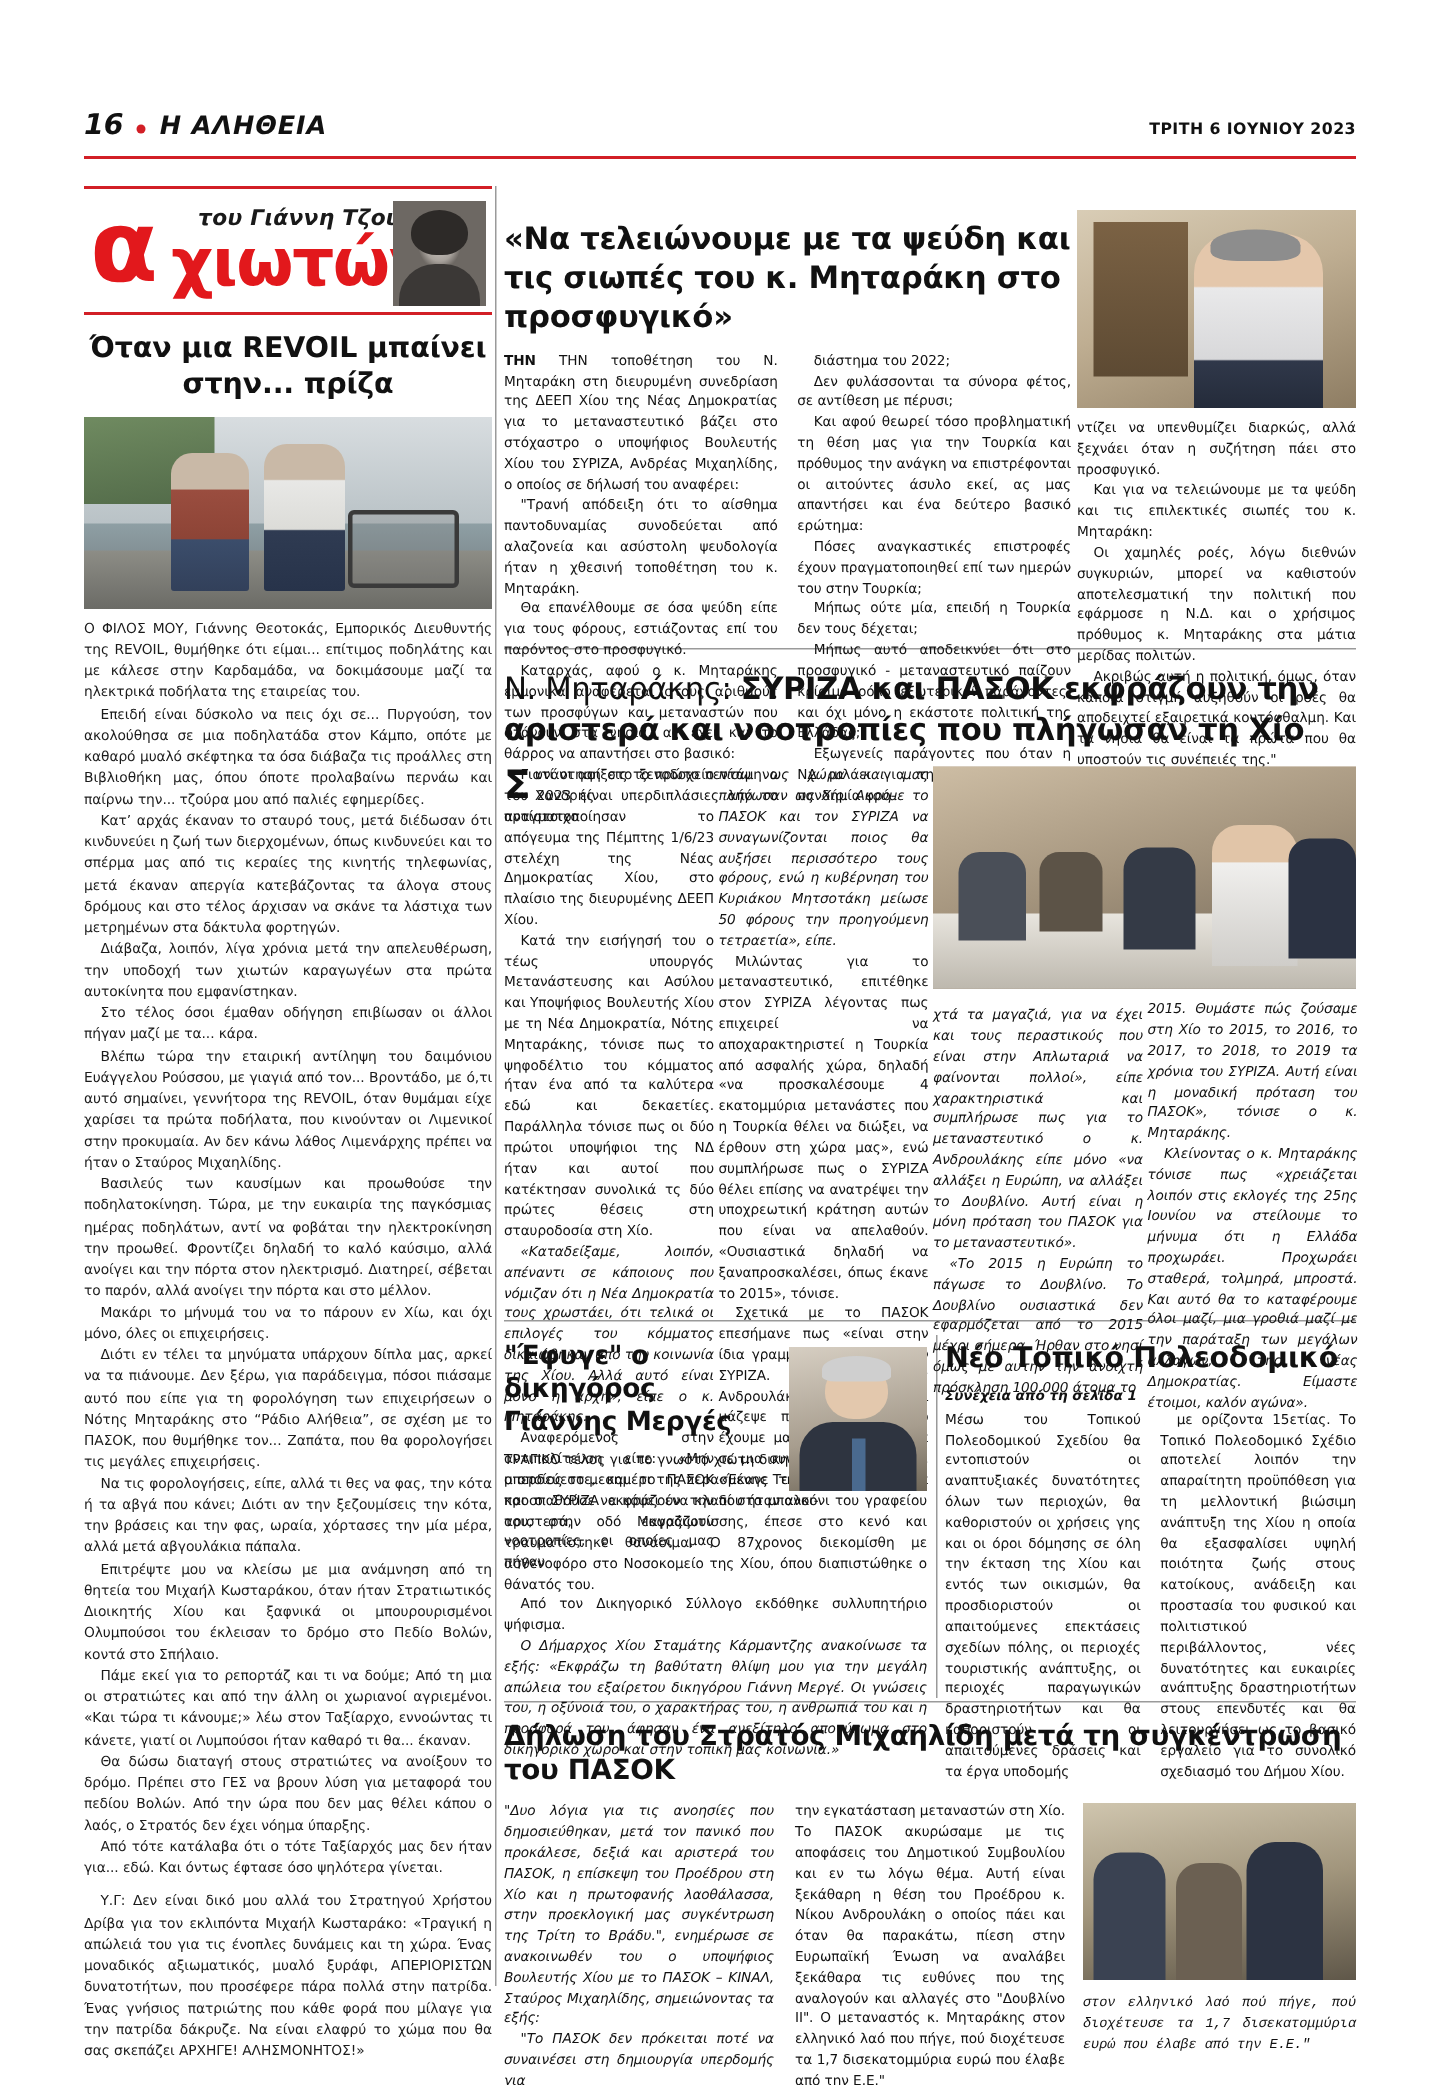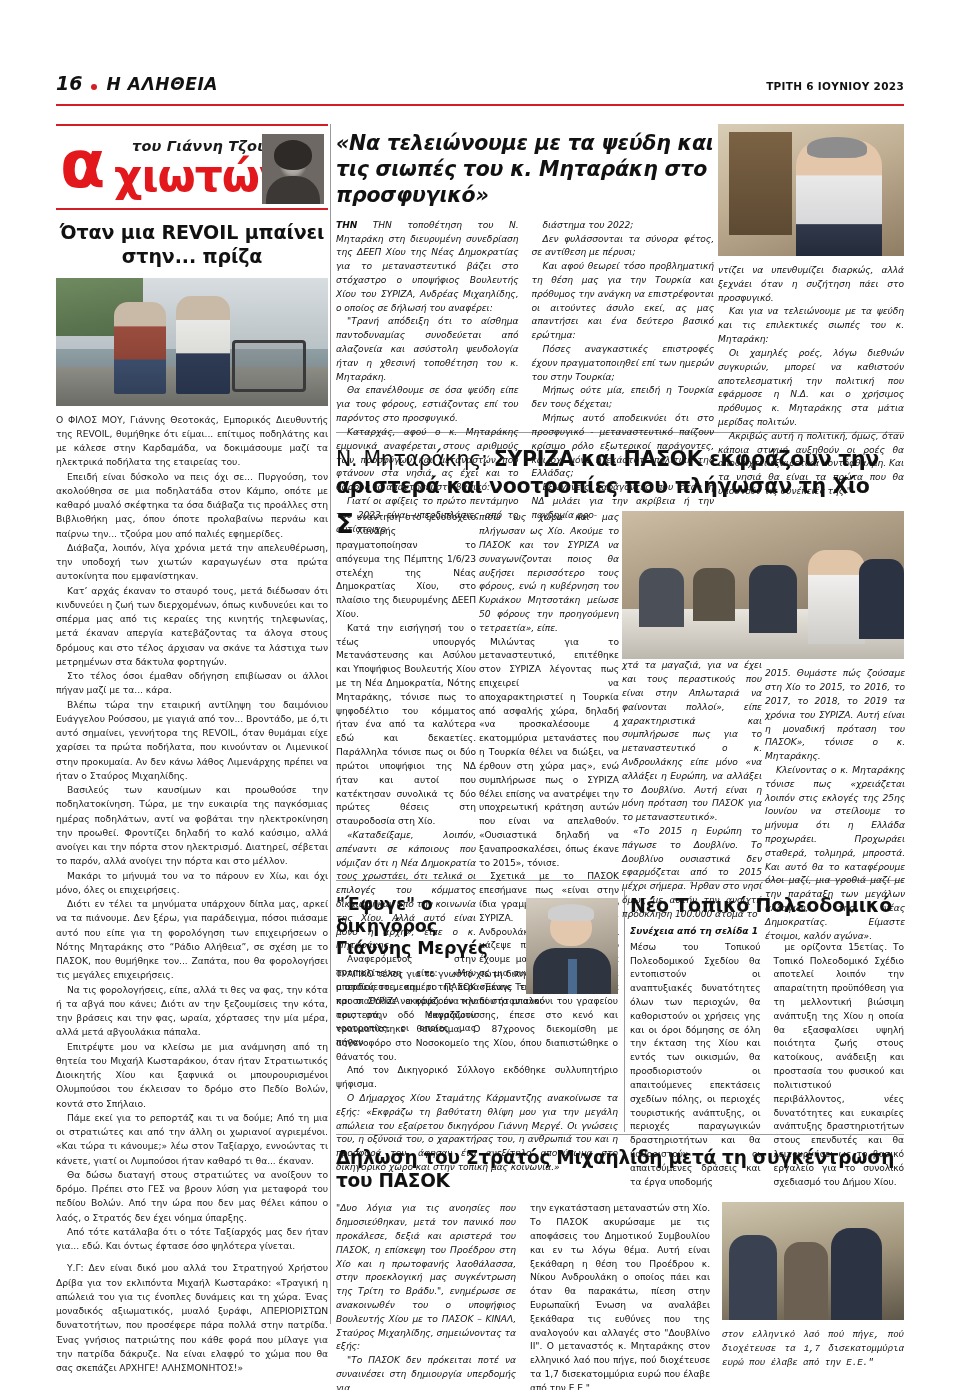--- a/index.html
+++ b/index.html
@@ -219,23 +219,22 @@
     color: #1b1b1b;
     letter-spacing: -0.05px;
   }
   .op-body p { margin: 0 0 0px 0; text-indent: 11px; }
   .op-body p.first { text-indent: 0; }
 
   
   .art-top {
     position: absolute;
     left: 336px;
-    top: 124px;
+    top: 140px;
     width: 568px;
-    font-style: italic;
   }
   .art-top-head {
     font-size: 20.5px;
     font-weight: bold;
     line-height: 1.28;
     width: 378px;
     margin: 6px 0 10px 0;
     letter-spacing: -0.2px;
   }
   .art-top-photo {
@@ -518,22 +517,22 @@
       <div class="op-green"></div>
       <div class="op-ground"></div>
       <div class="op-p1"></div>
       <div class="op-p2"></div>
       <div class="op-bike"></div>
     </div>
 
     <div class="op-body">
       <p class="first"><span>Ο ΦΙΛΟΣ ΜΟΥ, Γιάννης Θεοτοκάς, Εμπορικός Διευθυντής της REVOIL, θυμήθηκε ότι είμαι... επίτιμος ποδηλάτης και με κάλεσε στην Καρδαμάδα, να δοκιμάσουμε μαζί τα ηλεκτρικά ποδήλατα της εταιρείας του.</span></p>
       <p><span>Επειδή είναι δύσκολο να πεις όχι σε... Πυργούση, τον ακολούθησα σε μια ποδηλατάδα στον Κάμπο, οπότε με καθαρό μυαλό σκέφτηκα τα όσα διάβαζα τις προάλλες στη Βιβλιοθήκη μας, όπου όποτε προλαβαίνω περνάω και παίρνω την... τζούρα μου από παλιές εφημερίδες.</span></p>
+      <p><span>Κατ’ αρχάς έκαναν το σταυρό τους, μετά διέδωσαν ότι κινδυνεύει η ζωή των διερχομένων, όπως κινδυνεύει και το σπέρμα μας από τις κεραίες της κινητής τηλεφωνίας, μετά έκαναν απεργία κατεβάζοντας τα άλογα στους δρόμους και στο τέλος άρχισαν να σκάνε τα λάστιχα των μετρημένων στα δάκτυλα φορτηγών.</span></p>
       <p><span>Διάβαζα, λοιπόν, λίγα χρόνια μετά την απελευθέρωση, την υποδοχή των χιωτών καραγωγέων στα πρώτα αυτοκίνητα που εμφανίστηκαν.</span></p>
-      <p><span>Κατ’ αρχάς έκαναν το σταυρό τους, μετά διέδωσαν ότι κινδυνεύει η ζωή των διερχομένων, όπως κινδυνεύει και το σπέρμα μας από τις κεραίες της κινητής τηλεφωνίας, μετά έκαναν απεργία κατεβάζοντας τα άλογα στους δρόμους και στο τέλος άρχισαν να σκάνε τα λάστιχα των μετρημένων στα δάκτυλα φορτηγών.</span></p>
       <p><span>Στο τέλος όσοι έμαθαν οδήγηση επιβίωσαν οι άλλοι πήγαν μαζί με τα... κάρα.</span></p>
       <p><span>Βλέπω τώρα την εταιρική αντίληψη του δαιμόνιου Ευάγγελου Ρούσσου, με γιαγιά από τον... Βροντάδο, με ό,τι αυτό σημαίνει, γεννήτορα της REVOIL, όταν θυμάμαι είχε χαρίσει τα πρώτα ποδήλατα, που κινούνταν οι Λιμενικοί στην προκυμαία. Αν δεν κάνω λάθος Λιμενάρχης πρέπει να ήταν ο Σταύρος Μιχαηλίδης.</span></p>
       <p><span>Βασιλεύς των καυσίμων και προωθούσε την ποδηλατοκίνηση. Τώρα, με την ευκαιρία της παγκόσμιας ημέρας ποδηλάτων, αντί να φοβάται την ηλεκτροκίνηση την προωθεί. Φροντίζει δηλαδή το καλό καύσιμο, αλλά ανοίγει και την πόρτα στον ηλεκτρισμό. Διατηρεί, σέβεται το παρόν, αλλά ανοίγει την πόρτα και στο μέλλον.</span></p>
       <p><span>Μακάρι το μήνυμά του να το πάρουν εν Χίω, και όχι μόνο, όλες οι επιχειρήσεις.</span></p>
       <p><span>Διότι εν τέλει τα μηνύματα υπάρχουν δίπλα μας, αρκεί να τα πιάνουμε. Δεν ξέρω, για παράδειγμα, πόσοι πιάσαμε αυτό που είπε για τη φορολόγηση των επιχειρήσεων ο Νότης Μηταράκης στο “Ράδιο Αλήθεια”, σε σχέση με το ΠΑΣΟΚ, που θυμήθηκε τον... Ζαπάτα, που θα φορολογήσει τις μεγάλες επιχειρήσεις.</span></p>
       <p><span>Να τις φορολογήσεις, είπε, αλλά τι θες να φας, την κότα ή τα αβγά που κάνει; Διότι αν την ξεζουμίσεις την κότα, την βράσεις και την φας, ωραία, χόρτασες την μία μέρα, αλλά μετά αβγουλάκια πάπαλα.</span></p>
       <p><span>Επιτρέψτε μου να κλείσω με μια ανάμνηση από τη θητεία του Μιχαήλ Κωσταράκου, όταν ήταν Στρατιωτικός Διοικητής Χίου και ξαφνικά οι μπουρουρισμένοι Ολυμπούσοι του έκλεισαν το δρόμο στο Πεδίο Βολών, κοντά στο Σπήλαιο.</span></p>
       <p><span>Πάμε εκεί για το ρεπορτάζ και τι να δούμε; Από τη μια οι στρατιώτες και από την άλλη οι χωριανοί αγριεμένοι. «Και τώρα τι κάνουμε;» λέω στον Ταξίαρχο, εννοώντας τι κάνετε, γιατί οι Λυμπούσοι ήταν καθαρό τι θα... έκαναν.</span></p>
       <p><span>Θα δώσω διαταγή στους στρατιώτες να ανοίξουν το δρόμο. Πρέπει στο ΓΕΣ να βρουν λύση για μεταφορά του πεδίου Βολών. Από την ώρα που δεν μας θέλει κάπου ο λαός, ο Στρατός δεν έχει νόημα ύπαρξης.</span></p>
       <p><span>Από τότε κατάλαβα ότι ο τότε Ταξίαρχός μας δεν ήταν για... εδώ. Και όντως έφτασε όσο ψηλότερα γίνεται.</span></p>
@@ -597,21 +596,21 @@
         <p class="ital"><span>«Καταδείξαμε, λοιπόν, απέναντι σε κάποιους που νόμιζαν ότι η Νέα Δημοκρατία τους χρωστάει, ότι τελικά οι επιλογές του κόμματος δικαιώθηκαν από την κοινωνία της Χίου. Αλλά αυτό είναι μόνο η αρχή», είπε ο κ. Μηταράκης.</span></p>
         <p><span>Αναφερόμενος στην αντιπολίτευση είπε: «Μην μπερδεύεστε, και το ΠΑΣΟΚ και ο ΣΥΡΙΖΑ εκφράζουν την αριστερά, εκφράζουν νοοτροπίες, οι οποίες μας πήγαν</span></p>
       </div>
 
       <div class="mid-col c2">
         <p class="first ital"><span>πίσω ως χώρα και μας πλήγωσαν ως Χίο. Ακούμε το ΠΑΣΟΚ και τον ΣΥΡΙΖΑ να συναγωνίζονται ποιος θα αυξήσει περισσότερο τους φόρους, ενώ η κυβέρνηση του Κυριάκου Μητσοτάκη μείωσε 50 φόρους την προηγούμενη τετραετία», είπε.</span></p>
         <p><span>Μιλώντας για το μεταναστευτικό, επιτέθηκε στον ΣΥΡΙΖΑ λέγοντας πως επιχειρεί να αποχαρακτηριστεί η Τουρκία από ασφαλής χώρα, δηλαδή «να προσκαλέσουμε 4 εκατομμύρια μετανάστες που η Τουρκία θέλει να διώξει, να έρθουν στη χώρα μας», ενώ συμπλήρωσε πως ο ΣΥΡΙΖΑ θέλει επίσης να ανατρέψει την υποχρεωτική κράτηση αυτών που είναι να απελαθούν. «Ουσιαστικά δηλαδή να ξαναπροσκαλέσει, όπως έκανε το 2015», τόνισε.</span></p>
         <p><span>Σχετικά με το ΠΑΣΟΚ επεσήμανε πως «είναι στην ίδια γραμμή πλεύσης» με τον ΣΥΡΙΖΑ. «Ήρθε ο κύριος Ανδρουλάκης στη Χίο και μάζεψε περίπου όσο κόσμο έχουμε μαζέψει εμείς σήμερα σε μια συνεδρίαση της ΝΟΔΕ. «Έκανε την ομιλία την ώρα που ήταν ανοι-</span></p>
       </div>
 
-      <div class="mid-col c3" style="top:148px;">
+      <div class="mid-col c3" style="top:160px;">
         <p class="first ital"><span>χτά τα μαγαζιά, για να έχει και τους περαστικούς που είναι στην Απλωταριά να φαίνονται πολλοί», είπε χαρακτηριστικά και συμπλήρωσε πως για το μεταναστευτικό ο κ. Ανδρουλάκης είπε μόνο «να αλλάξει η Ευρώπη, να αλλάξει το Δουβλίνο. Αυτή είναι η μόνη πρόταση του ΠΑΣΟΚ για το μεταναστευτικό».</span></p>
         <p class="ital"><span>«Το 2015 η Ευρώπη το πάγωσε το Δουβλίνο. Το Δουβλίνο ουσιαστικά δεν εφαρμόζεται από το 2015 μέχρι σήμερα. Ήρθαν στο νησί όμως με αυτήν την ανοιχτή πρόσκληση 100.000 άτομα το</span></p>
       </div>
 
       <div class="mid-col c4" style="top:156px;">
         <p class="first ital"><span>2015. Θυμάστε πώς ζούσαμε στη Χίο το 2015, το 2016, το 2017, το 2018, το 2019 τα χρόνια του ΣΥΡΙΖΑ. Αυτή είναι η μοναδική πρόταση του ΠΑΣΟΚ», τόνισε ο κ. Μηταράκης.</span></p>
         <p class="ital"><span>Κλείνοντας ο κ. Μηταράκης τόνισε πως «χρειάζεται λοιπόν στις εκλογές της 25ης Ιουνίου να στείλουμε το μήνυμα ότι η Ελλάδα προχωράει. Προχωράει σταθερά, τολμηρά, μπροστά. Και αυτό θα το καταφέρουμε όλοι μαζί, μια γροθιά μαζί με την παράταξη των μεγάλων αλλαγών, της νέας Δημοκρατίας. Είμαστε έτοιμοι, καλόν αγώνα».</span></p>
       </div>
     </div>
   </div>

